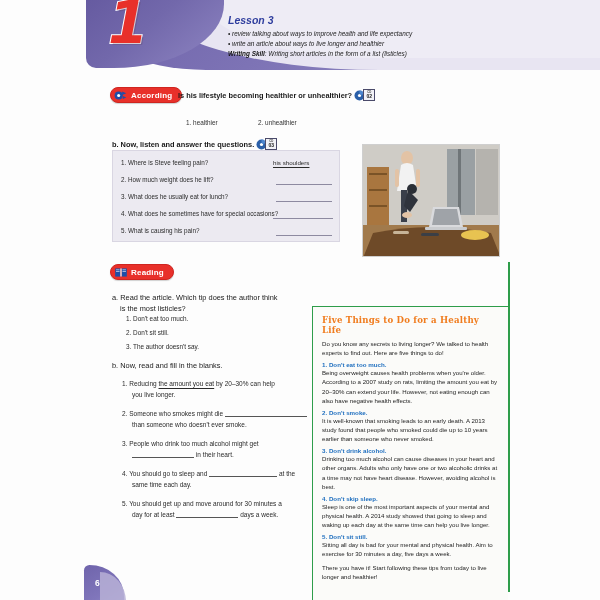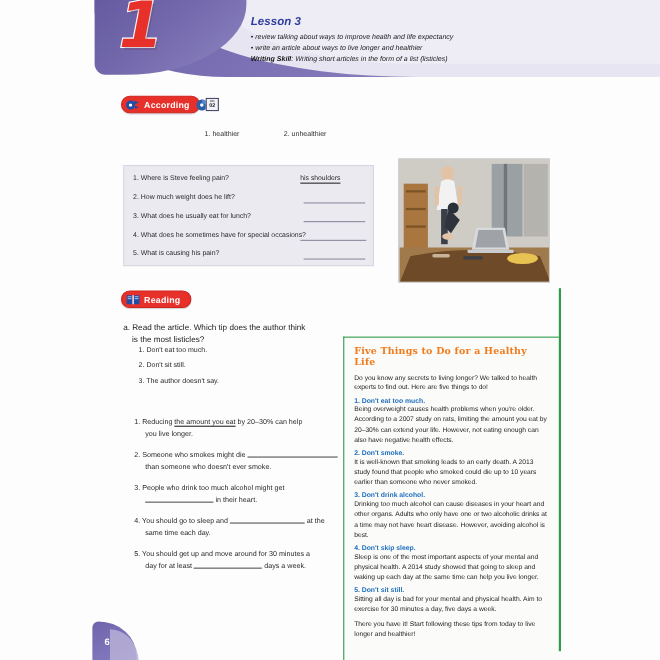--- a/index.html
+++ b/index.html
@@ -306,37 +306,52 @@
       <circle cx="8" cy="11" r="7" fill="#1d4ea8"></circle>
       <circle cx="8" cy="11" r="2.6" fill="#ffffff"></circle>
       <path d="M14 4 l7 3 -7 3 z" fill="#1d4ea8"></path>
       <path d="M15 12 l6 2.5 -6 2.5 z" fill="#1d4ea8"></path>
     </svg>
     <span class="badge-label">According</span>
   </div>
 
   <div class="q-lead" style="left:178px; top:89px; width:200px;">
     <div>
+      <span>Is his lifestyle becoming healthier or unhealthier?</span>
       <span class="audio">
         <svg class="audio-disc" viewBox="0 0 22 22">
           <circle cx="11" cy="11" r="10" fill="#2a5fa8"></circle>
           <circle cx="11" cy="11" r="3.2" fill="#ffffff"></circle>
           <path d="M11 1 a10 10 0 0 1 9.5 7 l-6.5 2 a3.4 3.4 0 0 0 -3 -2.2 z" fill="#4d86cf"></path>
         </svg>
         <span class="audio-chip">
           <span class="cd">CD</span>
           <span class="tk">02</span>
         </span>
       </span>
     </div>
   </div>
 
   <div class="opt" style="left:186px; top:119px;">1. healthier</div>
   <div class="opt" style="left:258px; top:119px;">2. unhealthier</div>
 
+  <div class="q-lead" style="left:112px; top:138px; width:230px;">
+    <span>b. Now, listen and answer the questions.</span>
+    <span class="audio">
+      <svg class="audio-disc" viewBox="0 0 22 22">
+        <circle cx="11" cy="11" r="10" fill="#2a5fa8"></circle>
+        <circle cx="11" cy="11" r="3.2" fill="#ffffff"></circle>
+        <path d="M11 1 a10 10 0 0 1 9.5 7 l-6.5 2 a3.4 3.4 0 0 0 -3 -2.2 z" fill="#4d86cf"></path>
+      </svg>
+      <span class="audio-chip">
+        <span class="cd">CD</span>
+        <span class="tk">03</span>
+      </span>
+    </span>
+  </div>
 
   <div class="qbox">
     <div class="qrow" style="top:8px;">1. Where is Steve feeling pain?</div>
     <div class="qrow" style="top:25px;">2. How much weight does he lift?</div>
     <div class="qrow" style="top:42px;">3. What does he usually eat for lunch?</div>
     <div class="qrow" style="top:59px;">4. What does he sometimes have for special occasions?</div>
     <div class="qrow" style="top:76px;">5. What is causing his pain?</div>
 
     <div class="ansfill" style="left:160px; top:8px;">his shoulders</div>
     <div class="ansline" style="left:163px; top:33px; width:56px;"></div>
@@ -393,20 +408,21 @@
 
   <div class="r-lead" style="left:112px; top:292px;">
     <div>a. Read the article. Which tip does the author think</div>
     <div style="padding-left:8px">is the most listicles?</div>
   </div>
 
   <div class="r-opt" style="left:126px; top:315px;">1. Don't eat too much.</div>
   <div class="r-opt" style="left:126px; top:329px;">2. Don't sit still.</div>
   <div class="r-opt" style="left:126px; top:343px;">3. The author doesn't say.</div>
 
+  <div class="r-lead" style="left:112px; top:360px;">b. Now, read and fill in the blanks.</div>
 
   <div class="fill-item" style="left:122px; top:378px;">
     <span>1.</span>
     <span>Reducing </span><span class="u">the amount you eat</span><span> by 20–30% can help</span>
     <div style="padding-left:10px">you live longer.</div>
   </div>
 
   <div class="fill-item" style="left:122px; top:408px;">
     <span>2.</span>
     <span>Someone who smokes might die </span><span class="blank" style="width:82px"></span>

